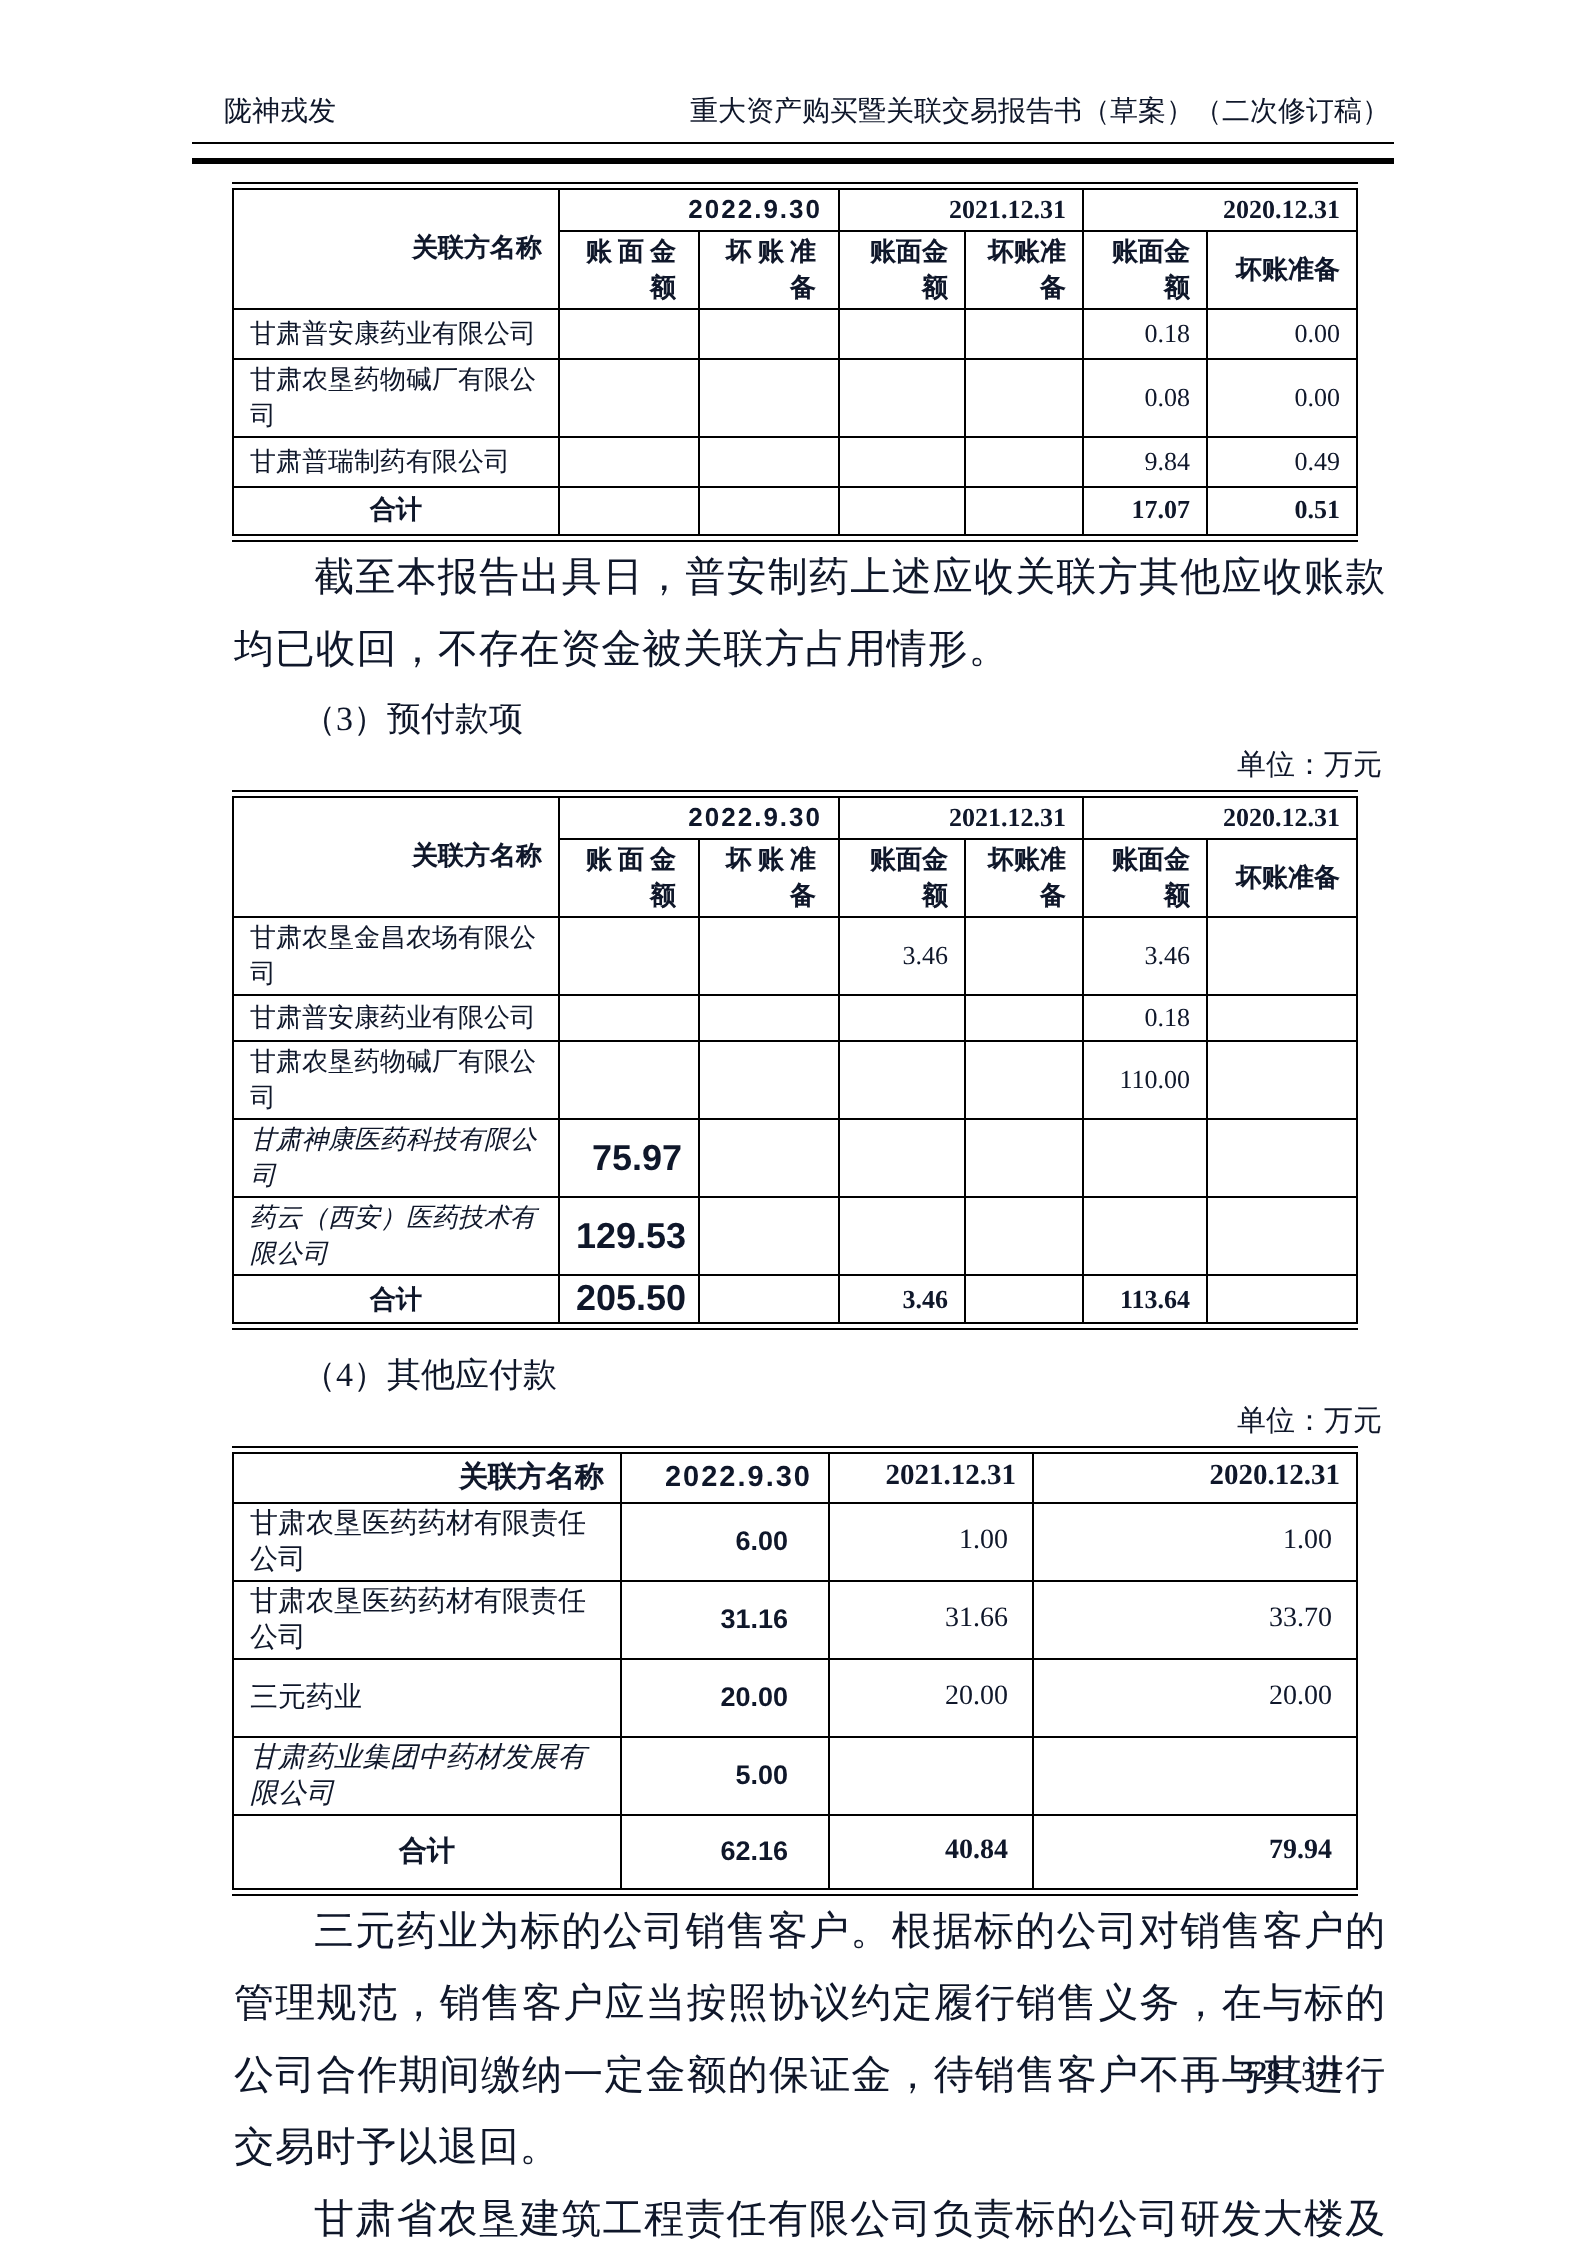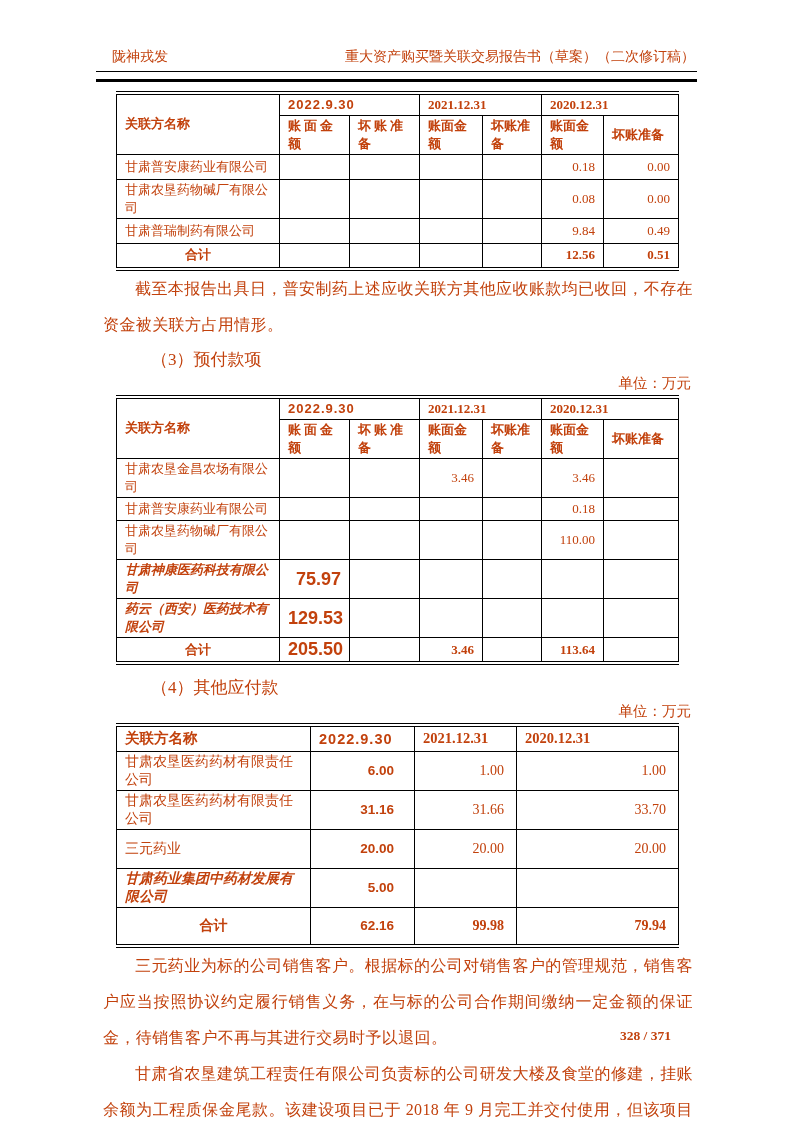--- a/index.html
+++ b/index.html
@@ -2,67 +2,67 @@
 <html><head>
 <meta charset="utf-8">
 <style>
   * { box-sizing: border-box; }
   html,body { margin:0; padding:0; background:#e8e8e8; }
   .page {
     position: relative;
     width: 793px; height: 1122px;
     margin: 0 auto;
     background: #ffffff;
-    color: #c2410c;
+    color: #0f172a;
     font-family: "Liberation Serif", "DejaVu Serif", serif;
     overflow: hidden;
     padding: 46px 96px 4px 96px;
   }
   
   .doc-header {
     display: flex; justify-content: space-between; align-items: flex-end;
     font-size: 14px; line-height: 22px;
     padding: 0 2px 3px 16px;
     border-bottom: 1px solid #000;
   }
   .doc-header-rule { height: 2.5px; background: #000; margin-top: 7px; }
 
   
   table.tbl {
     border-collapse: collapse; table-layout: fixed;
     width: 562px; margin-left: 20px;
     border-top: 4px double #000; border-bottom: 4px double #000;
   }
   .tbl th, .tbl td { border: 1px solid #000; padding: 1px 8px; vertical-align: middle; }
-  .tbl th { font-weight: bold; text-align: left; }
+  .tbl th { font-weight: bold; text-align: right; }
   td.name { text-align: left; }
   td.num  { text-align: right; }
   td.ctr  { text-align: center; }
   tr.total td { font-weight: bold; }
-  .em { font-style: italic; font-weight: bold; }
+  .em { font-style: italic; font-weight: normal; }
   .hei { font-family: "Liberation Sans", "DejaVu Sans", sans-serif; letter-spacing: 1px; }
   .sub22 { letter-spacing: 3px; }
   .bs { font-family: "Liberation Sans", "DejaVu Sans", sans-serif; font-weight: bold; }
 
   .t12 { font-size: 13px; margin-top: 9px; }
   .t12 th { height: 23px; }
   .t12 td { height: 25px; }
   .t2  td { height: 23px; }
   .t12 .bs { font-size: 18px; }
 
   .t3 { font-size: 14px; }
   .t3 th { height: 26px; font-size: 14.5px; }
   .t3 td { height: 39px; }
   .t3 td.num { padding-right: 12px; }
   .t3 td.num.bs { padding-right: 20px; font-size: 13.5px; margin-top: 11px; }
 
   
   p.body-text {
-    margin: 0 4px 0 7px;
-    font-size: 16px; line-height: 36px;
+    margin: 0 4px 0 21px;
+    font-size: 20px; line-height: 36px;
     text-align: justify; text-indent: 2em;
     letter-spacing: 0.4px;
   }
   p.cont { text-align-last: justify; }
   .sec-title {
     margin: 0 0 0 21px; font-size: 17px; line-height: 26px; text-indent: 2em;
   }
   .unit {
     margin: 0 6px 2px 0; font-size: 14.5px; line-height: 20px; text-align: right;
   }
@@ -136,21 +136,21 @@
         <td class="num"></td>
         <td class="num">9.84</td>
         <td class="num">0.49</td>
       </tr>
       <tr class="total">
         <td class="ctr">合计</td>
         <td class="num"></td>
         <td class="num"></td>
         <td class="num"></td>
         <td class="num"></td>
-        <td class="num">12.56</td>
+        <td class="num">17.07</td>
         <td class="num">0.51</td>
       </tr>
     </tbody>
   </table>
 
   <p class="body-text mt8">截至本报告出具日，普安制药上述应收关联方其他应收账款均已收回，不存在资金被关联方占用情形。</p>
 
   <p class="sec-title mt4">（3）预付款项</p>
   <p class="unit">单位：万元</p>
 
@@ -277,21 +277,21 @@
       </tr>
       <tr>
         <td class="name em">甘肃药业集团中药材发展有限公司</td>
         <td class="num bs">5.00</td>
         <td class="num"></td>
         <td class="num"></td>
       </tr>
       <tr class="total">
         <td class="ctr">合计</td>
         <td class="num bs">62.16</td>
-        <td class="num">99.98</td>
+        <td class="num">40.84</td>
         <td class="num">79.94</td>
       </tr>
     </tbody>
   </table>
 
   <p class="body-text mt6">三元药业为标的公司销售客户。根据标的公司对销售客户的管理规范，销售客户应当按照协议约定履行销售义务，在与标的公司合作期间缴纳一定金额的保证金，待销售客户不再与其进行交易时予以退回。</p>
   <p class="body-text cont">甘肃省农垦建筑工程责任有限公司负责标的公司研发大楼及食堂的修建，挂账余额为工程质保金尾款。该建设项目已于 2018 年 9 月完工并交付使用，但该项目完工交付使用过程中，由于双方经办人员工作变更、工作衔接不畅等原因，致使部分外墙、地面、修补等后续零星工程尚未完结，导致款项未予及时</p>
 
   <div class="pagenum">328 / 371</div>
 

